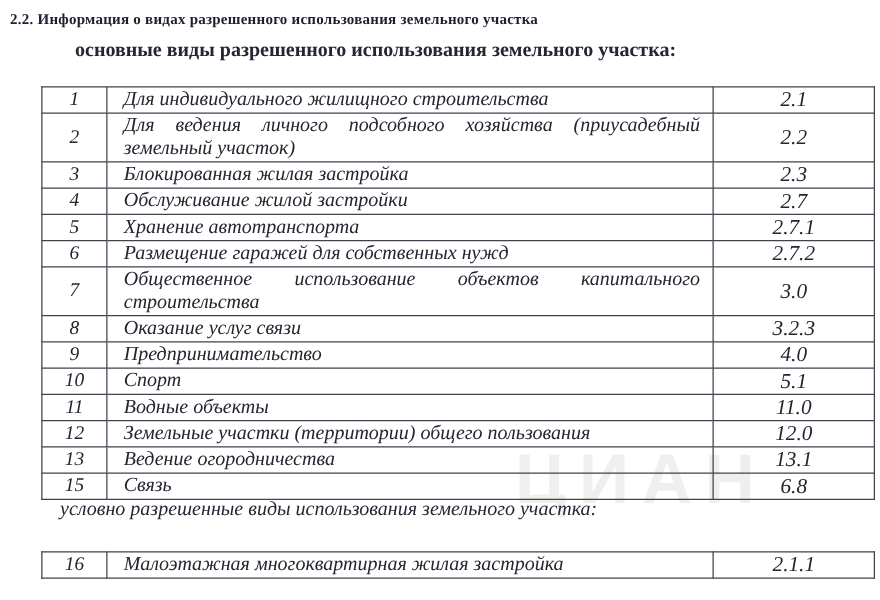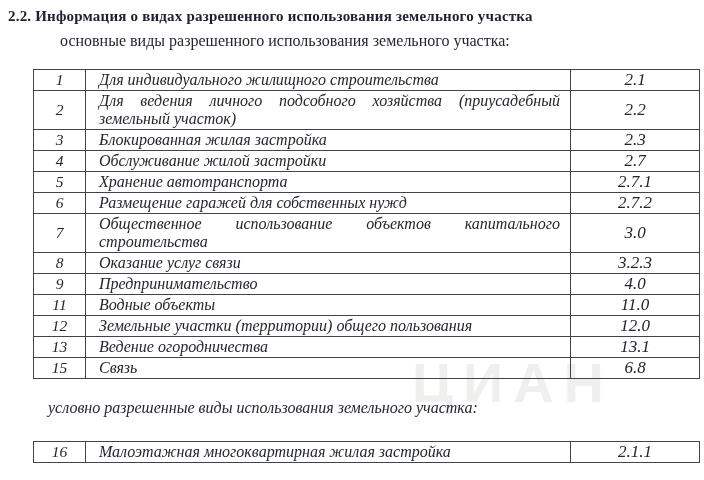--- a/index.html
+++ b/index.html
@@ -12,35 +12,35 @@
     background: #ffffff;
     position: relative;
     overflow: hidden;
     font-family: "Liberation Serif", "DejaVu Serif", serif;
     color: #23252f;
   }
   .doc-title {
     position: absolute;
     left: 8px;
     top: 8px;
-    font-size: 15px;
+    font-size: 12px;
     font-weight: 700;
     color: #1c2030;
     letter-spacing: 0.2px;
     white-space: nowrap;
     z-index: 2;
   }
   .doc-sub {
     position: absolute;
     font-size: 16px;
     color: #242633;
     white-space: nowrap;
     z-index: 2;
   }
-  .sub-main { left: 60px; top: 32px; }
+  .sub-main { left: 60px; top: 32px; font-weight: bold; }
   .sub-cond { left: 48px; top: 399px; font-style: italic; }
 
   table.uses-table {
     position: absolute;
     left: 33px;
     width: 667px;
     border-collapse: collapse;
     table-layout: fixed;
     background: transparent;
     z-index: 1;
@@ -148,20 +148,25 @@
     <td class="col-name">Оказание услуг связи</td>
     <td class="col-code">3.2.3</td>
   </tr>
 
   <tr>
     <td class="col-num">9</td>
     <td class="col-name">Предпринимательство</td>
     <td class="col-code">4.0</td>
   </tr>
 
+  <tr>
+    <td class="col-num">10</td>
+    <td class="col-name">Спорт</td>
+    <td class="col-code">5.1</td>
+  </tr>
 
   <tr>
     <td class="col-num">11</td>
     <td class="col-name">Водные объекты</td>
     <td class="col-code">11.0</td>
   </tr>
 
   <tr>
     <td class="col-num">12</td>
     <td class="col-name">Земельные участки (территории) общего пользования</td>

